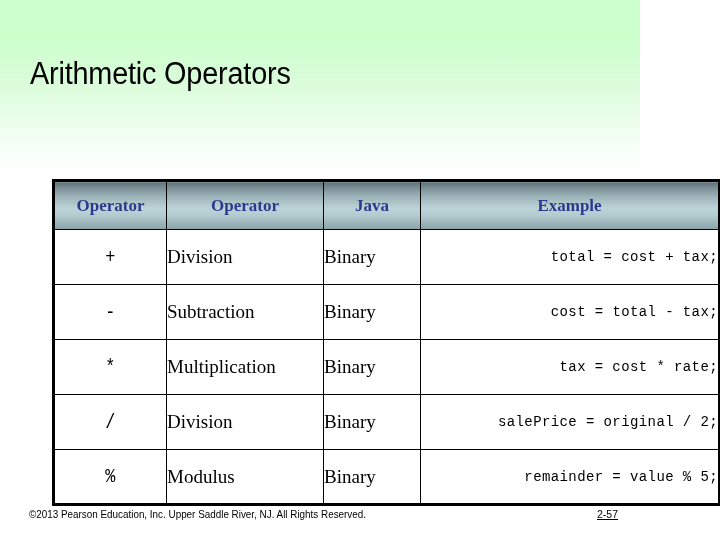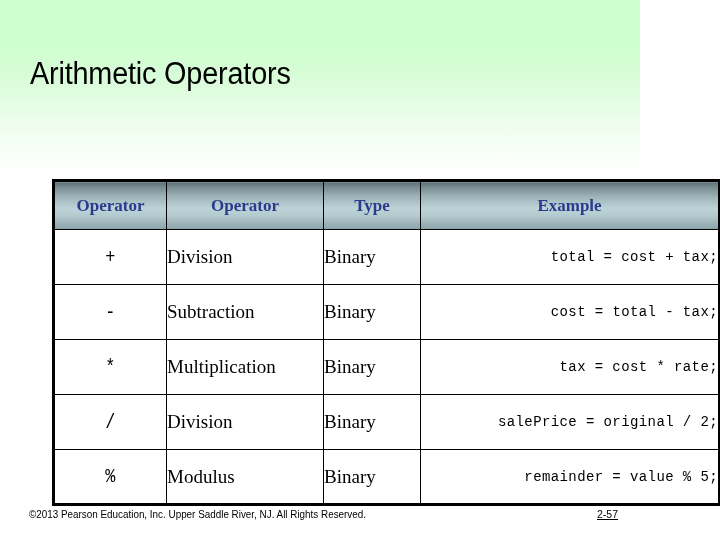--- a/index.html
+++ b/index.html
@@ -180,21 +180,21 @@
     <colgroup>
       <col class="c-op">
       <col class="c-mean">
       <col class="c-type">
       <col class="c-example">
     </colgroup>
     <thead>
       <tr>
         <th>Operator</th>
         <th>Operator</th>
-        <th>Type</th>
+        <th>Java</th>
         <th>Example</th>
       </tr>
     </thead>
     <tbody>
       <tr>
         <td class="op-cell"><span class="glyph">+</span></td>
         <td class="meaning-cell">Division</td>
         <td class="type-cell">Binary</td>
         <td class="example-cell">total = cost + tax;</td>
       </tr>

